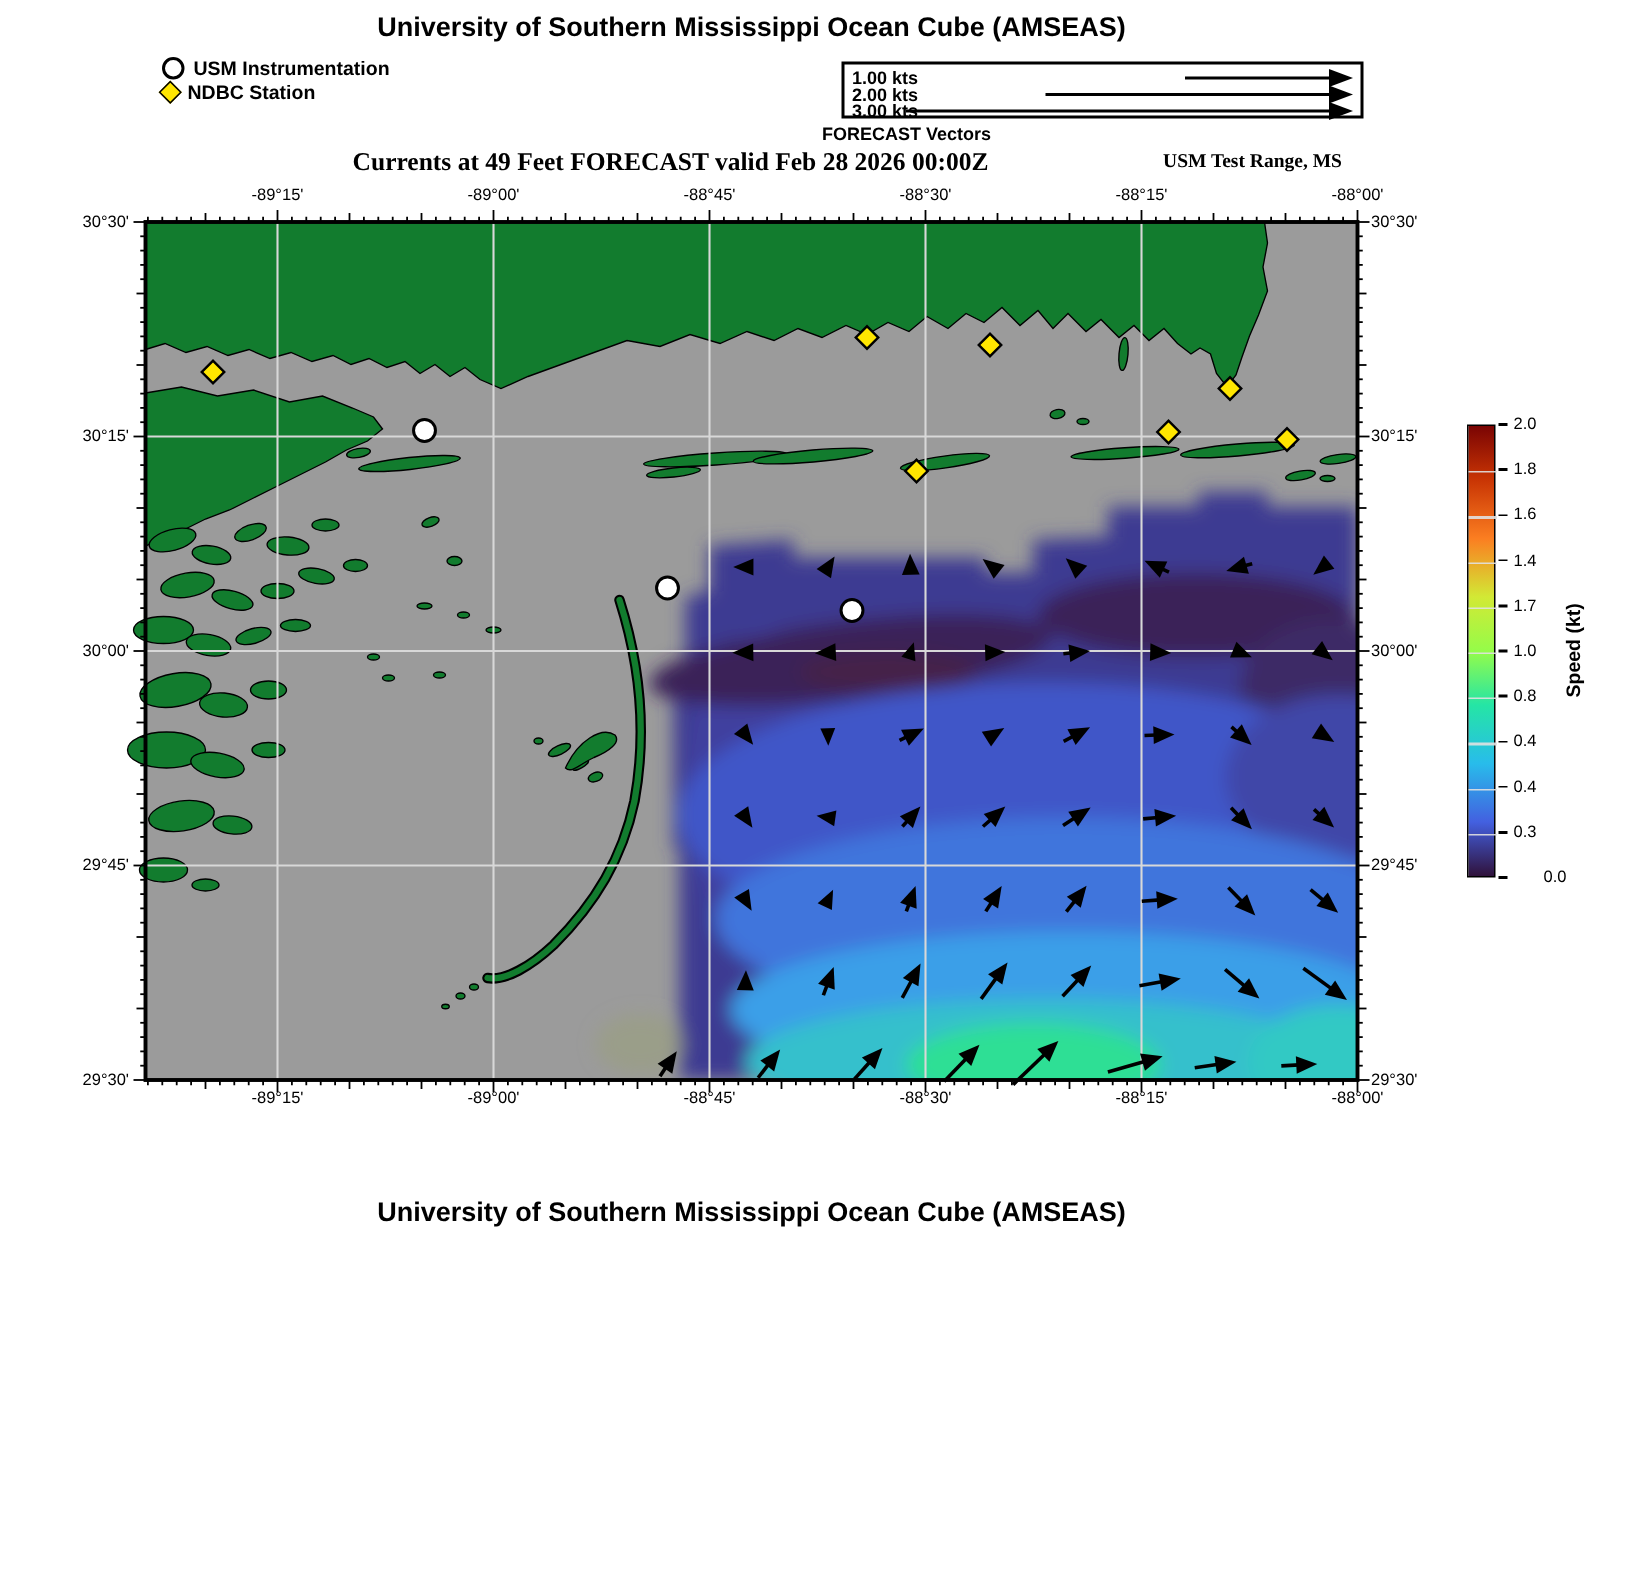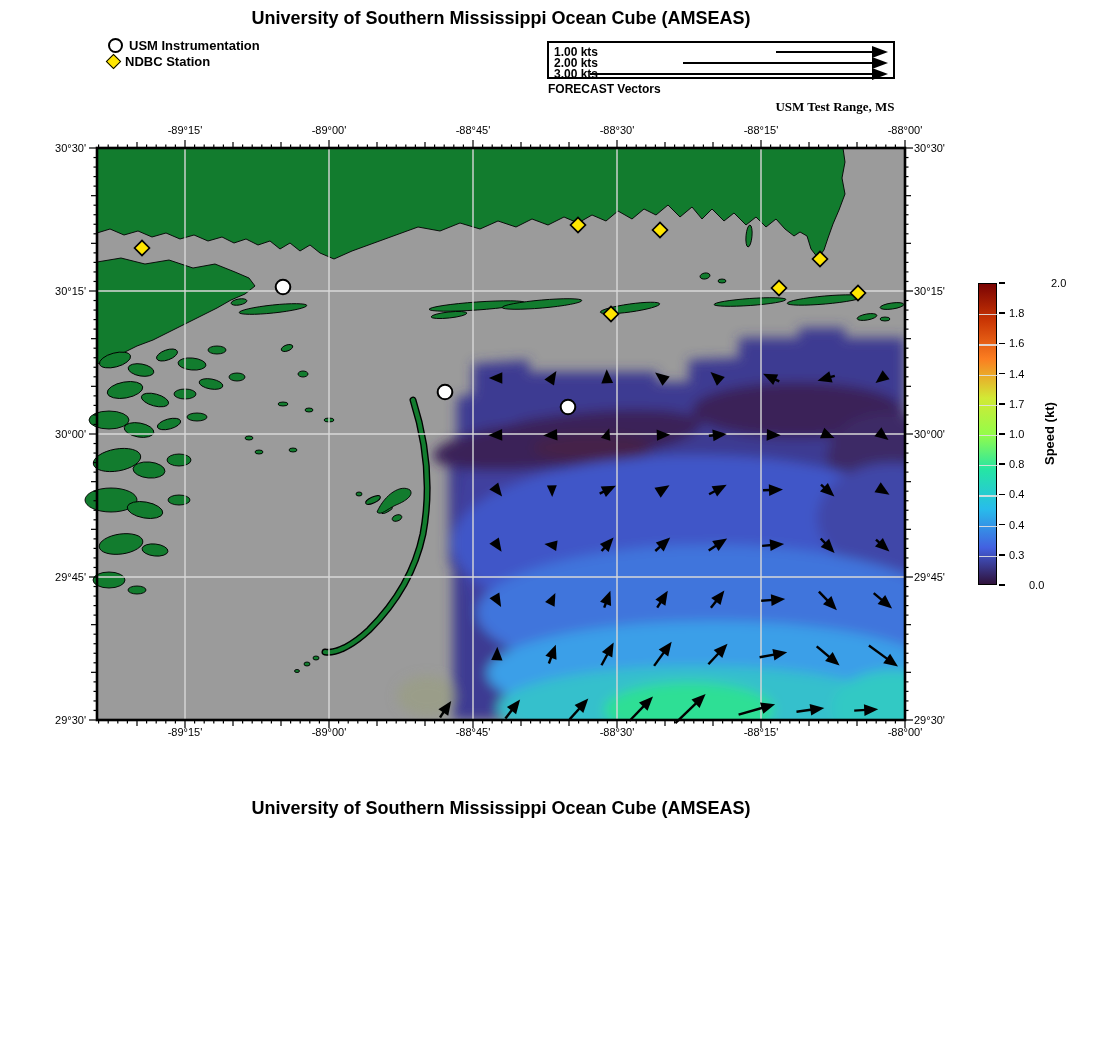--- a/index.html
+++ b/index.html
@@ -7,21 +7,21 @@
           font-family:"Liberation Sans",sans-serif;color:#000;overflow:hidden;}
   .abs{position:absolute;}
   .fig-title{left:97px;width:808px;text-align:center;font-size:18px;font-weight:bold;}
   
   .lgrow{left:108px;height:16px;display:flex;align-items:center;}
   .lgicon{display:inline-block;margin-right:6px;}
   .icon-circle{width:11px;height:11px;border:2px solid #000;border-radius:50%;background:#fff;}
   .icon-diamond{width:9px;height:9px;border:1.6px solid #000;transform:rotate(45deg);}
   .lgtext{font-size:13px;font-weight:bold;white-space:nowrap;}
   
-  #vecbox{left:547px;top:41px;width:344px;height:34px;border:2px solid #000;background:#fff;}
+  #vecbox{left:561px;top:41px;width:344px;height:34px;border:2px solid #000;background:#fff;}
   .vrow{position:absolute;left:0;width:100%;height:12px;}
   .vlabel{position:absolute;left:5px;top:0;font-size:12px;font-weight:bold;line-height:12px;}
   .vline{position:absolute;right:20px;top:5px;height:1.6px;background:#000;}
   .vhead{position:absolute;right:5px;top:0;width:0;height:0;
          border-left:16px solid #000;border-top:6px solid transparent;border-bottom:6px solid transparent;}
   #veccaption{left:548px;top:82px;font-size:12px;font-weight:bold;}
   .serif-sub{left:97px;top:98px;width:700px;text-align:center;
              font-family:"Liberation Serif",serif;font-size:17px;font-weight:bold;}
   .region-lab{left:760px;top:99px;width:150px;text-align:center;
               font-family:"Liberation Serif",serif;font-size:13px;font-weight:bold;}
@@ -71,20 +71,21 @@
       <span class="vhead"></span>
     </div>
     <div class="vrow" style="top:25px">
       <span class="vlabel">3.00 kts</span>
       <span class="vline" style="width: 283px;"></span>
       <span class="vhead"></span>
     </div>
   </div>
   <div class="abs" id="veccaption">FORECAST Vectors</div>
 
+  <div class="abs serif-sub">Currents at 49 Feet FORECAST valid Feb 28 2026 00:00Z</div>
   <div class="abs region-lab">USM Test Range, MS</div>
 
   <div class="abs" id="map">
     <svg id="map-svg" width="808" height="572" viewBox="0 0 808 572">
       <defs>
         <filter id="blur" x="-20%" y="-20%" width="140%" height="140%">
             <feGaussianBlur stdDeviation="6"></feGaussianBlur>
           </filter>
         <clipPath id="mapclip">
             <rect x="0" y="0" width="808" height="572"></rect>
@@ -736,21 +737,21 @@
         <div class="cb-line" style="top: 60.4px;"></div>
         <div class="cb-line" style="top: 90.6px;"></div>
         <div class="cb-line" style="top: 120.8px;"></div>
         <div class="cb-line" style="top: 151px;"></div>
         <div class="cb-line" style="top: 181.2px;"></div>
         <div class="cb-line" style="top: 211.4px;"></div>
         <div class="cb-line" style="top: 241.6px;"></div>
         <div class="cb-line" style="top: 271.8px;"></div>
       </div>
   <div class="cb-tick" style="top: -0.8px;"></div>
-      <div class="cb-lab" style="top: 0px; margin-left: 42px;">2.0</div>
+      <div class="cb-lab" style="top: 0px;">2.0</div>
       <div class="cb-tick" style="top: 29.4px;"></div>
       <div class="cb-lab" style="top: 30.2px;">1.8</div>
       <div class="cb-tick" style="top: 59.6px;"></div>
       <div class="cb-lab" style="top: 60.4px;">1.6</div>
       <div class="cb-tick" style="top: 89.8px;"></div>
       <div class="cb-lab" style="top: 90.6px;">1.4</div>
       <div class="cb-tick" style="top: 120px;"></div>
       <div class="cb-lab" style="top: 120.8px;">1.7</div>
       <div class="cb-tick" style="top: 150.2px;"></div>
       <div class="cb-lab" style="top: 151px;">1.0</div>

